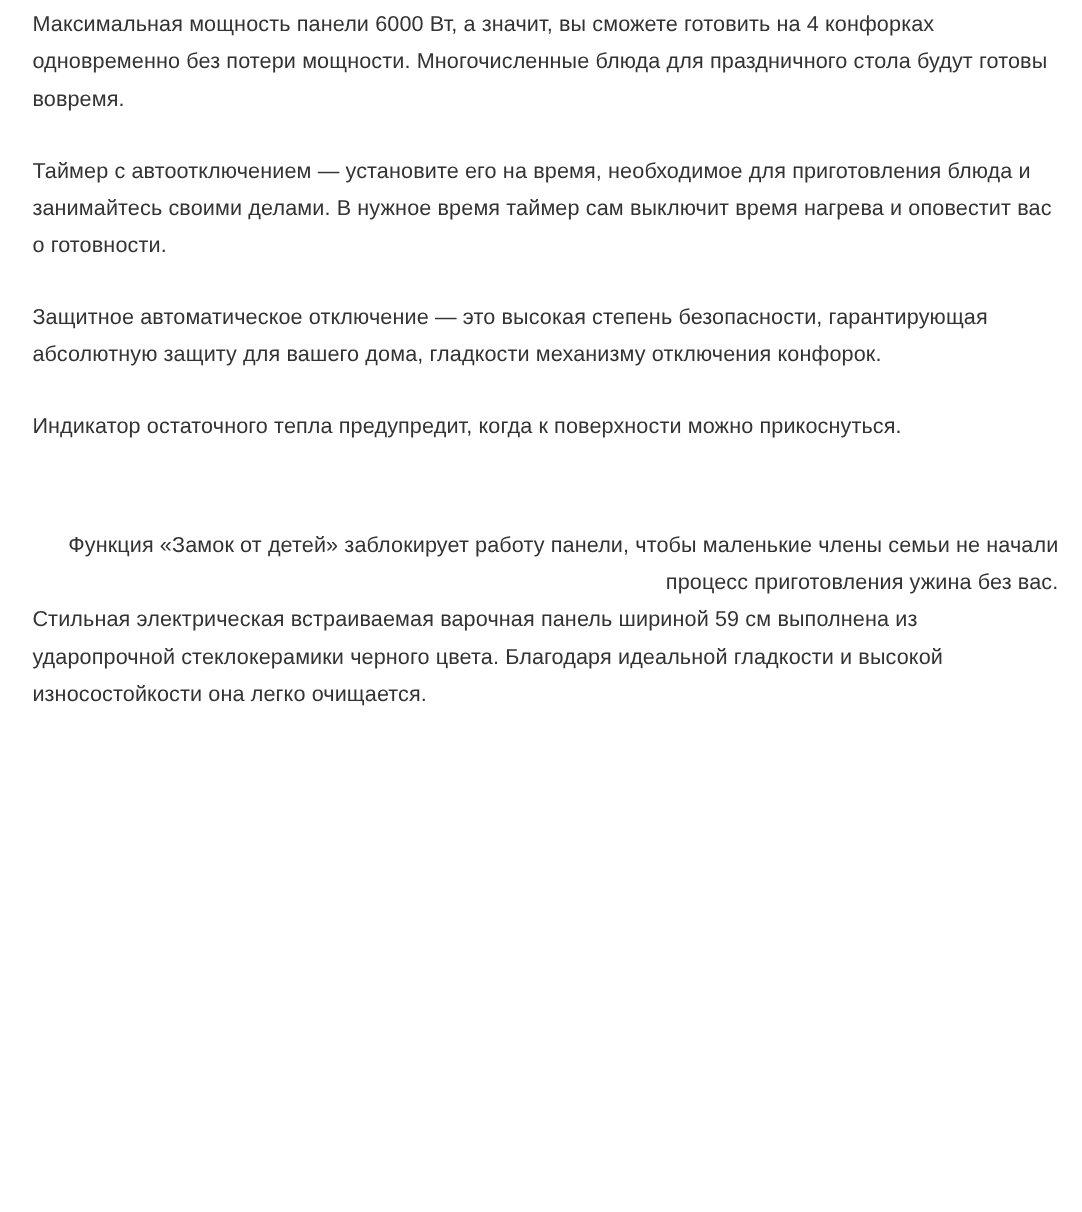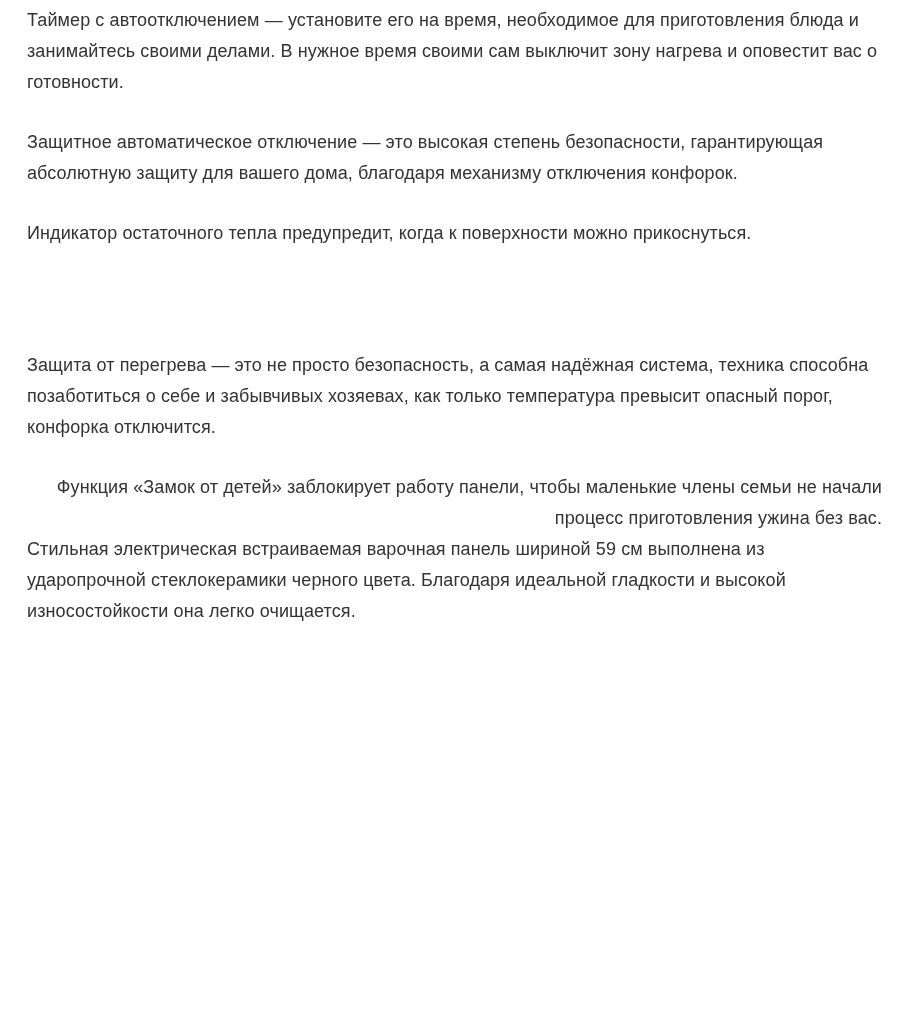--- a/index.html
+++ b/index.html
@@ -20,30 +20,30 @@
     color: #333333;
     font-size: 18px;
     line-height: 31px;
     letter-spacing: 0.1px;
   }
   .description p {
     margin: 0 0 29px 0;
     max-width: 856px;
   }
   .description p.big-gap {
-    margin-bottom: 101px;
+    margin-bottom: 68px;
   }
   .description p.no-gap {
     margin-bottom: 0;
     text-align: right;
   }
 </style>
 </head>
 <body>
 
 <div class="description">
-  <p>Таймер с автоотключением — установите его на время, необходимое для приготовления блюда и занимайтесь своими делами. В нужное время своими сам выключит зону нагрева и оповестит вас о готовности.</p>
-  <p>Защитное автоматическое отключение — это высокая степень безопасности, гарантирующая абсолютную защиту для вашего дома, благодаря механизму отключения конфорок.</p>
+  <p>Максимальная мощность панели 6000 Вт, а значит, вы сможете готовить на 4 конфорках одновременно без потери мощности. Многочисленные блюда для праздничного стола будут готовы вовремя.</p>
+  <p>Таймер с автоотключением — установите его на время, необходимое для приготовления блюда и занимайтесь своими делами. В нужное время таймер сам выключит время нагрева и оповестит вас о готовности.</p>
+  <p>Защитное автоматическое отключение — это высокая степень безопасности, гарантирующая абсолютную защиту для вашего дома, гладкости механизму отключения конфорок.</p>
   <p class="big-gap">Индикатор остаточного тепла предупредит, когда к поверхности можно прикоснуться.</p>
-  <p>Защита от перегрева — это не просто безопасность, а самая надёжная система, техника способна позаботиться о себе и забывчивых хозяевах, как только температура превысит опасный порог, конфорка отключится.</p>
   <p class="no-gap">Функция «Замок от детей» заблокирует работу панели, чтобы маленькие члены семьи не начали процесс приготовления ужина без вас.</p>
   <p>Стильная электрическая встраиваемая варочная панель шириной 59 см выполнена из ударопрочной стеклокерамики черного цвета. Благодаря идеальной гладкости и высокой износостойкости она легко очищается.</p>
 </div>
 
 </body></html>

